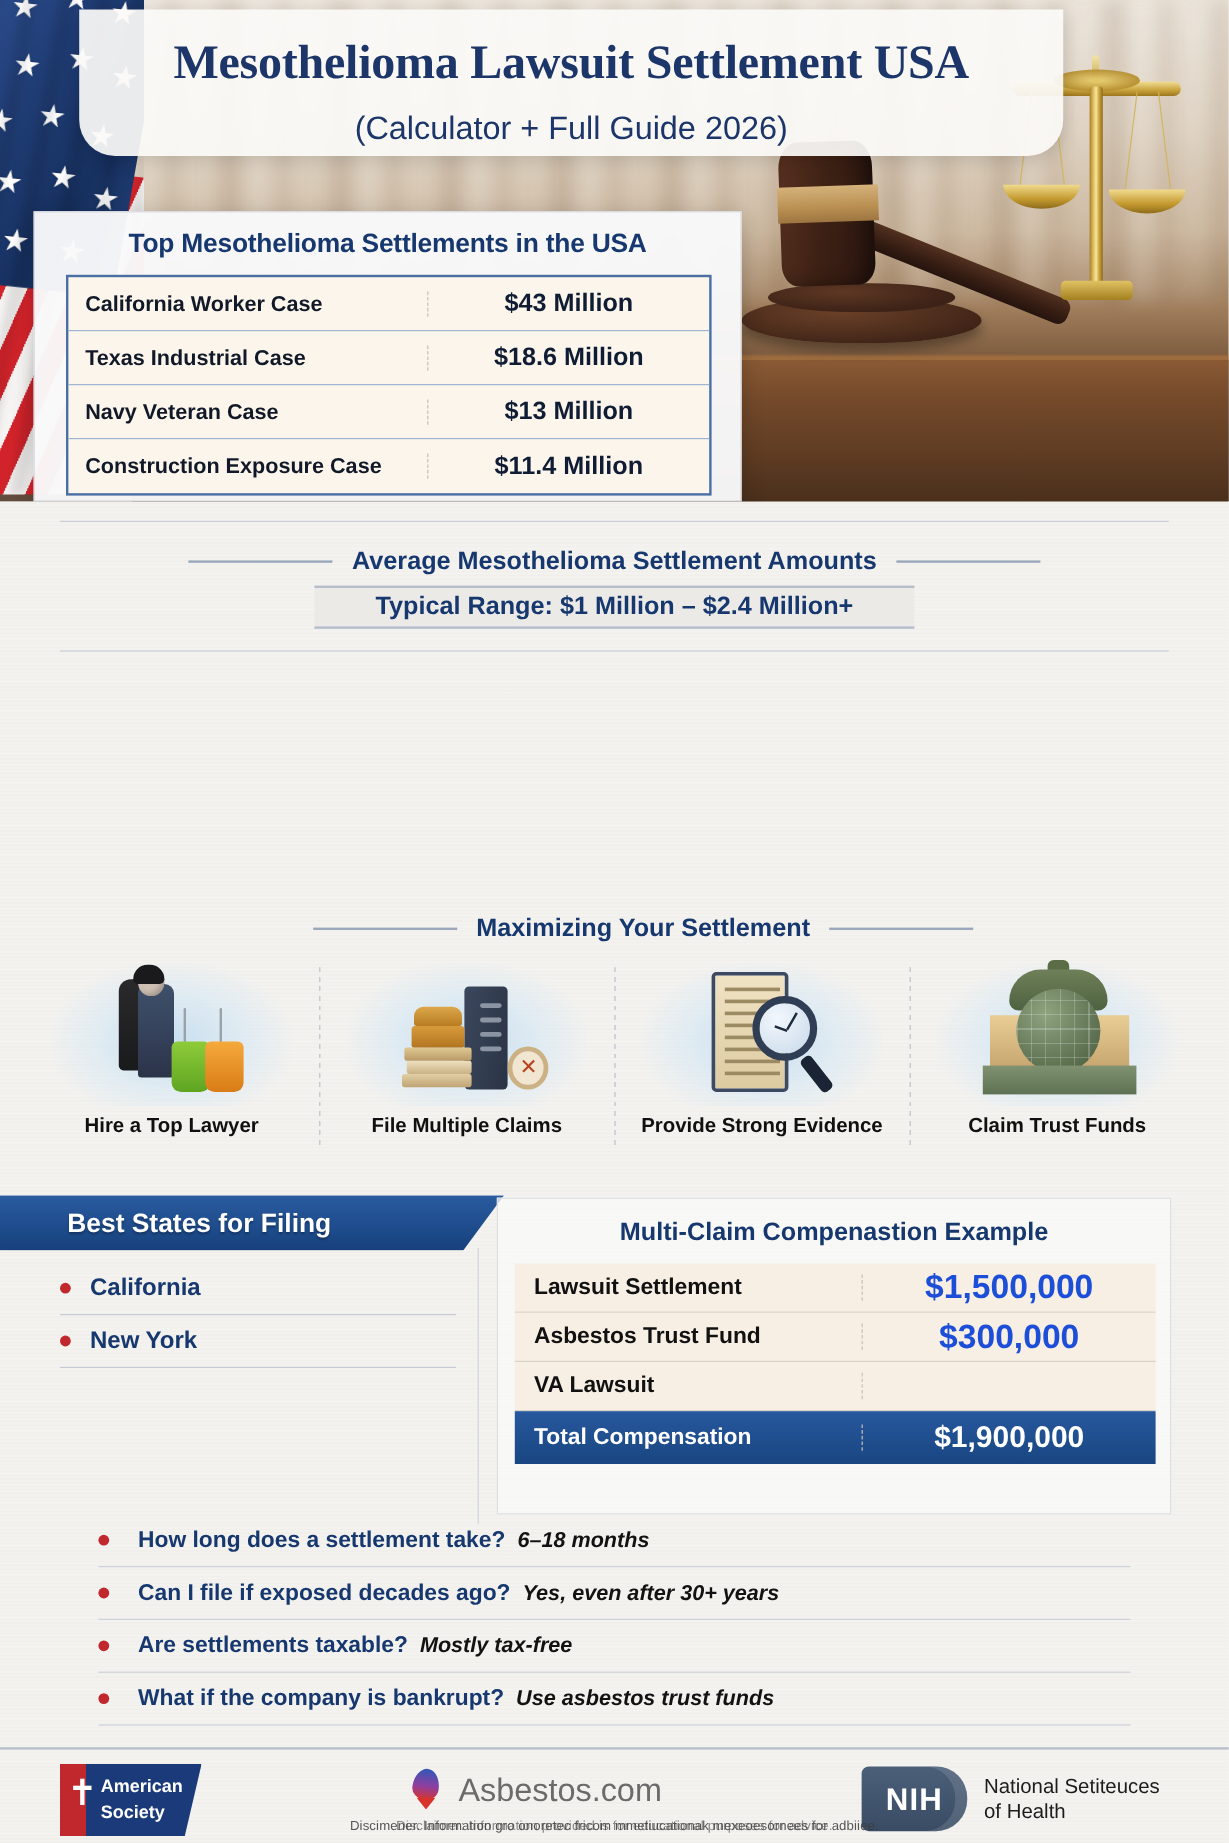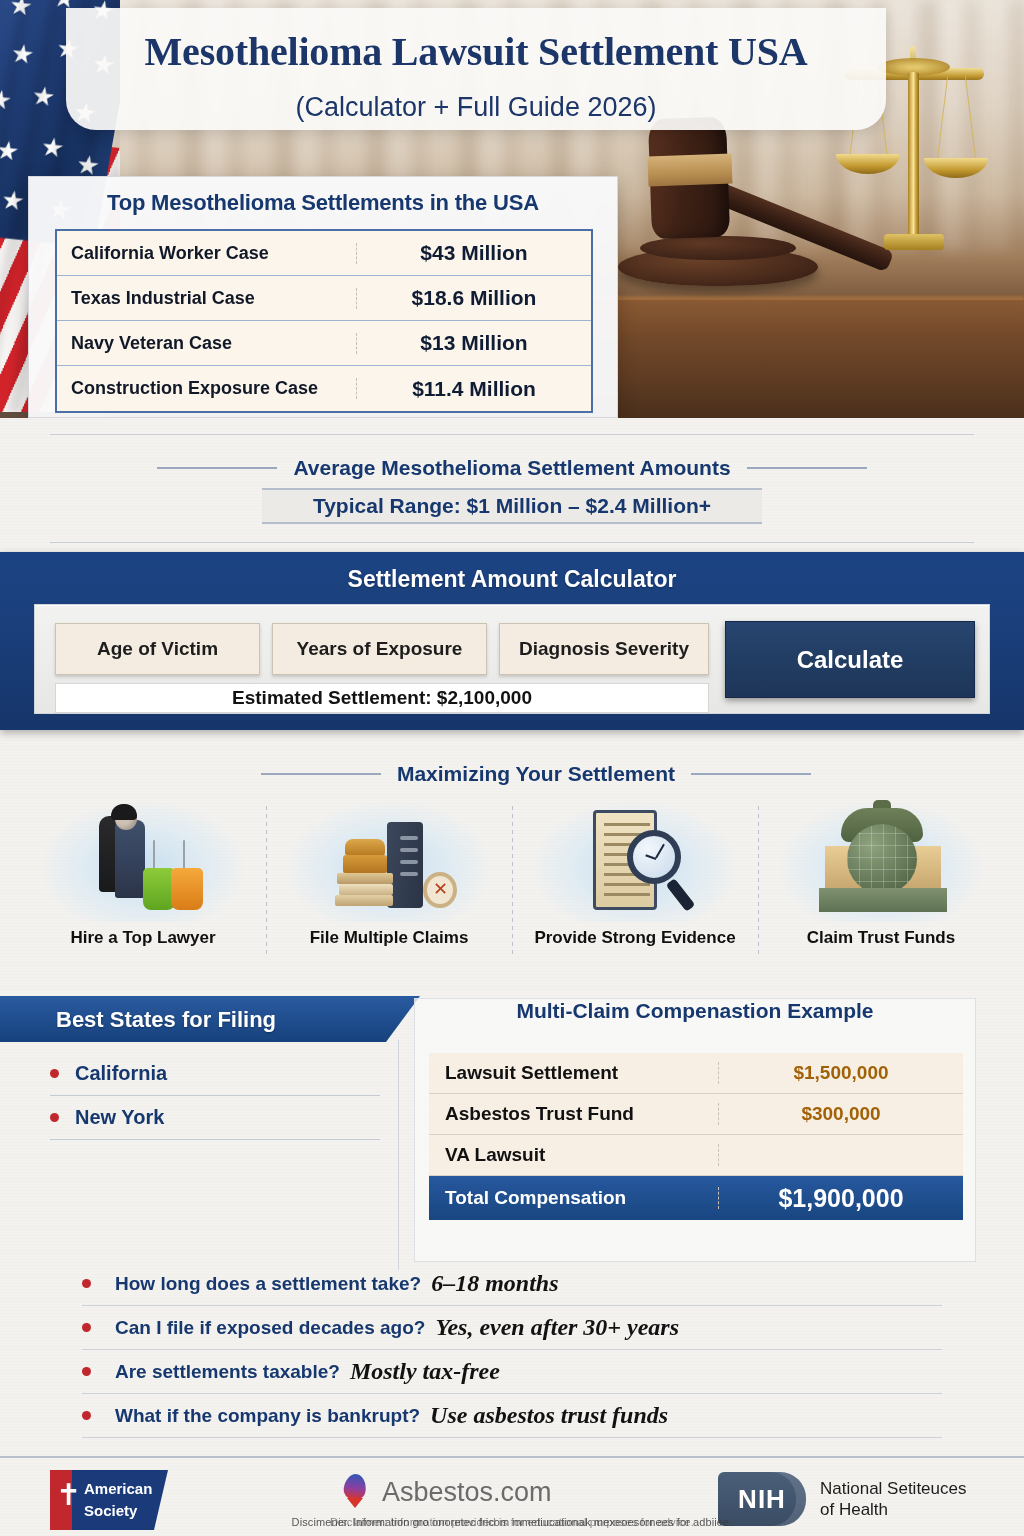--- a/index.html
+++ b/index.html
@@ -220,36 +220,36 @@
   .states-banner span { display:block; padding:11px 0 0 56px; color:#fff; font-size:22px; font-weight:700;
     text-shadow:0 1px 2px rgba(0,0,0,.3); }
   .states-list { position:absolute; left:50px; top:1052px; width:330px; }
   .st-item { height:44px; border-bottom:1px solid #c6ccd6; display:flex; align-items:center; }
   .st-dot { width:9px; height:9px; border-radius:50%; background:#c0282d; margin-right:16px; }
   .st-item .t { font-size:20px; font-weight:700; color:#16386f; }
   .vdiv { position:absolute; left:398px; top:1040px; width:1px; height:230px; background:#cfd4dc; }
 
   .mc-card { position:absolute; left:414px; top:998px; width:562px; height:264px;
     background: rgba(250,250,250,0.75); border:1px solid #dcdfe4; }
-  .mc-card h3 { text-align:center; font-size:21px; font-weight:700; color:#16386f; }
+  .mc-card h3 { text-align:center; font-size:21px; font-weight:700; color:#16386f; margin-top:16px; }
   .mc-table { position:absolute; left:14px; top:54px; width:534px; }
   .mc-row { display:flex; align-items:center; height:41px; background:#f7efe4; border-bottom:1px solid #d9d2c6; }
   .mc-row .lbl { width:290px; padding-left:16px; font-size:19px; font-weight:700; color:#111;
     border-right:1px dashed #c9c1b3; }
-  .mc-row .val { flex:1; text-align:center; font-size:19px; font-weight:700; color:#a16207; }
+  .mc-row .val { flex:1; text-align:center; font-size:28px; font-weight:700; color:#1d4ed8; }
   .mc-row.total { background: linear-gradient(180deg,#27589e,#194681); border-bottom:none; height:44px; }
   .mc-row.total .lbl, .mc-row.total .val { color:#fff; }
   .mc-row.total .val { font-size:25px; }
 
   
   .faq { position:absolute; left:82px; top:1262px; width:860px; }
   .faq-row { height:44px; border-bottom:1px solid #ccd1da; display:flex; align-items:center; }
   .faq-dot { width:9px; height:9px; border-radius:50%; background:#c0282d; margin-right:24px; flex:0 0 9px;}
   .faq-q { font-size:19px; font-weight:700; color:#16386f; }
-  .faq-a { font-size:24px; font-style:italic; font-weight:700; color:#121212; margin-left:10px;font-family:Liberation Serif, serif; }
+  .faq-a { font-size:18px; font-style:italic; font-weight:700; color:#121212; margin-left:10px; }
 
   
   .foot-rule { position:absolute; left:0; top:1456px; width:1024px; height:2px; background:#b9c0cc; }
   .footer { position:absolute; left:0; top:1462px; width:1024px; height:74px; }
   .acs { position:absolute; left:50px; top:8px; width:118px; height:60px;
     background: linear-gradient(90deg,#c0282d 0 22px, #1b3a7a 22px 100%);
     clip-path: polygon(0 0, 118px 0, 104px 60px, 0 60px); }
   .acs .sw { position:absolute; left:6px; top:10px; color:#fff; font-size:30px; line-height:30px;}
   .acs .t1 { position:absolute; left:34px; top:10px; color:#fff; font-size:15px; font-weight:600; }
   .acs .t2 { position:absolute; left:34px; top:32px; color:#fff; font-size:15px; font-weight:600; }
@@ -355,30 +355,20 @@
     <div class="hairline" style="top:0"></div>
     <div class="sec-head" style="margin-top:22px">
       <div class="rule"></div>
       <div class="txt">Average Mesothelioma Settlement Amounts</div>
       <div class="rule"></div>
     </div>
     <div class="range-band">Typical Range: $1 Million – $2.4 Million+</div>
     <div class="hairline" style="top:108px"></div>
   </div>
 
-  <div class="calc">
-    <h3>Settlement Amount Calculator</h3>
-    <div class="calc-inner">
-      <div class="field f1">Age of Victim</div>
-      <div class="field f2">Years of Exposure</div>
-      <div class="field f3">Diagnosis Severity</div>
-      <div class="calc-btn">Calculate</div>
-      <div class="result">Estimated Settlement: $2,100,000</div>
-    </div>
-  </div>
 
   <div class="max-sec">
     <div class="max-head">
       <div class="sec-head">
         <div class="rule"></div>
         <div class="txt">Maximizing Your Settlement</div>
         <div class="rule"></div>
       </div>
     </div>
     <div class="cards">

